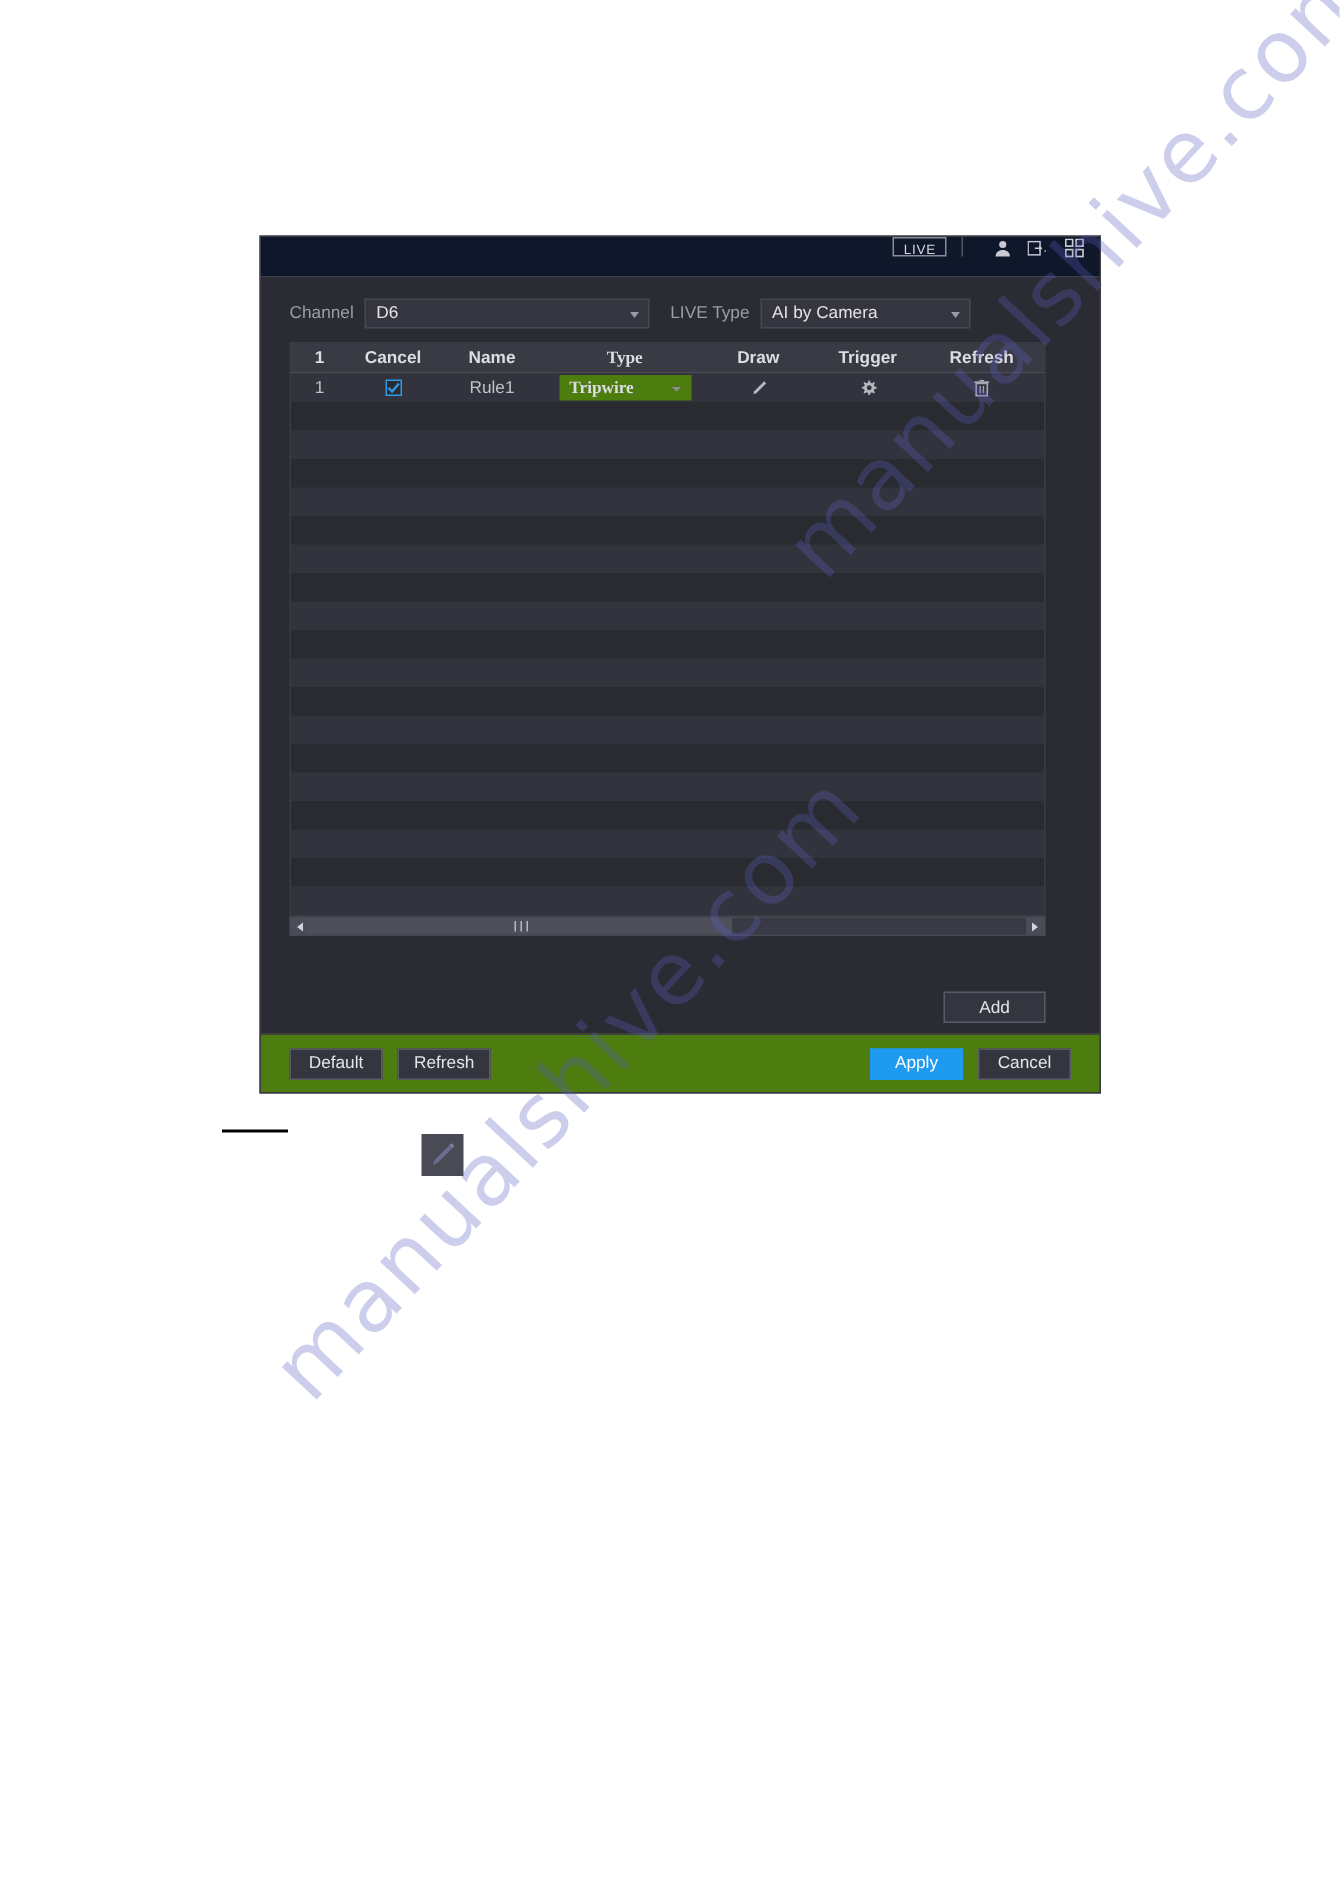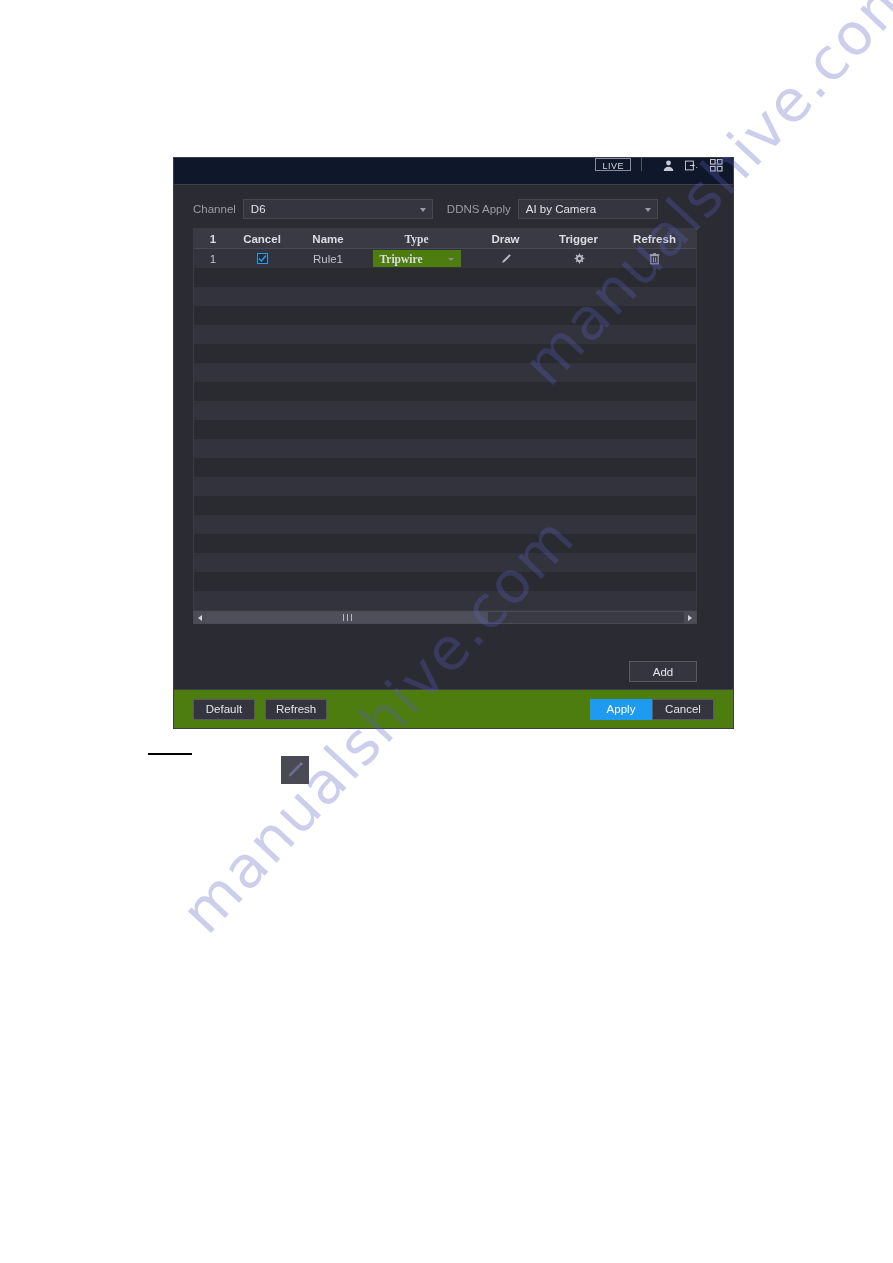--- a/index.html
+++ b/index.html
@@ -264,21 +264,21 @@
     width: 100%;
     height: 39px;
     border-top: 1px solid #3f3f49;
     background: #4d7c0f;
     display: flex;
     align-items: center;
     padding: 0 19px;
     box-sizing: border-box;
   }
   .footer-left { display: flex; gap: 10px; }
-  .footer-right { margin-left: auto; display: flex; gap: 0; }
+  .footer-right { margin-left: auto; display: flex; gap: 10px; }
 
   
   .note-rule {
     position: absolute;
     left: 148px;
     top: 753px;
     width: 44px;
     height: 2px;
     background: #000000;
     z-index: 20;
@@ -335,21 +335,21 @@
 
   <div class="nvr-body">
 
     <div class="filter-row">
       <span class="field-label">Channel</span>
       <div class="select channel">
         <span>D6</span>
         <span class="caret"></span>
       </div>
       <div class="gap"></div>
-      <span class="field-label">DDNS Apply</span>
+      <span class="field-label">LIVE Type</span>
       <div class="select ddns">
         <span>AI by Camera</span>
         <span class="caret"></span>
       </div>
     </div>
 
     <div class="table-wrap">
 
       <div class="thead">
         <div class="c c-idx">1</div>

